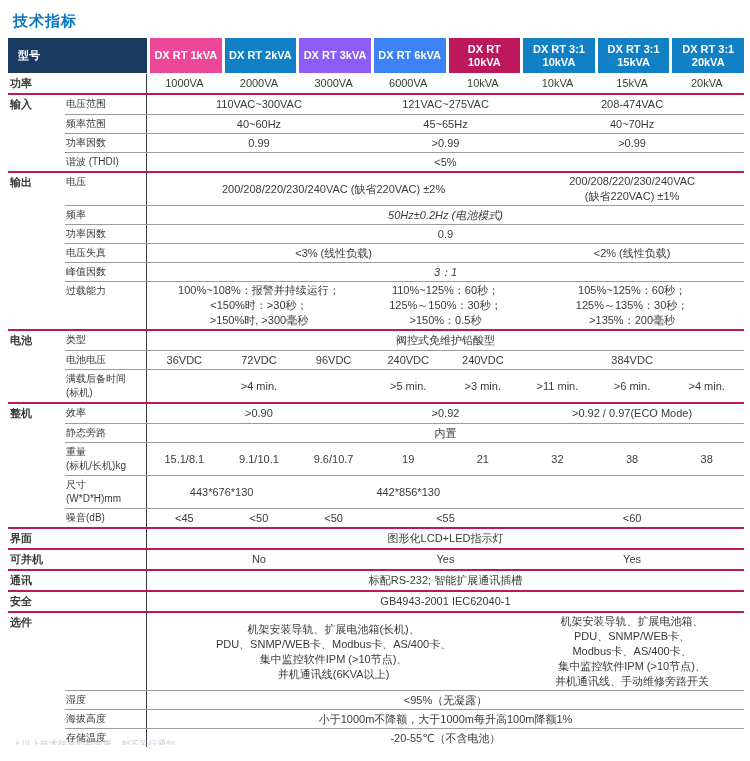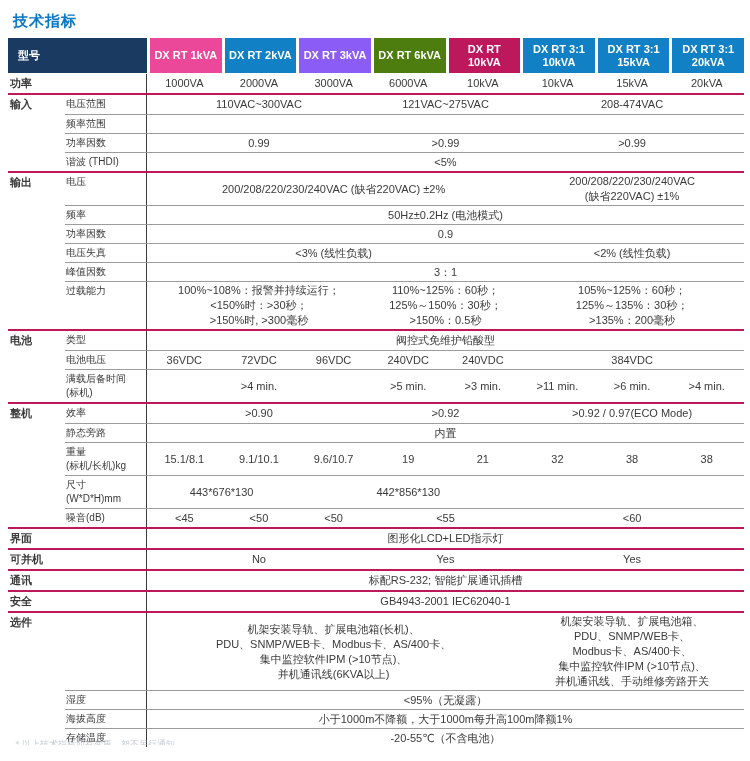--- a/index.html
+++ b/index.html
@@ -31,21 +31,21 @@
 <body>
 
 <div class="page-title" style="color: rgb(10, 118, 198);">技术指标</div>
 
 <div class="spec-table">
   <div class="hdr">
     <div class="hcell hmodel-label" style="background: rgb(26, 58, 98);">型号</div>
   <div class="hcell" style="background: #ec4899;">DX RT 1kVA</div>
       <div class="hcell" style="background: rgb(17, 128, 196);">DX RT 2kVA</div>
       <div class="hcell" style="background: #8b5cf6;">DX RT 3kVA</div>
-      <div class="hcell" style="background: #4d7c0f;">DX RT 6kVA</div>
+      <div class="hcell" style="background: #3b82f6;">DX RT 6kVA</div>
       <div class="hcell" style="background: #be185d;">DX RT
 10kVA</div>
       <div class="hcell" style="background: rgb(17, 128, 196);">DX RT 3:1
 10kVA</div>
       <div class="hcell" style="background: rgb(17, 128, 196);">DX RT 3:1
 15kVA</div>
       <div class="hcell" style="background: rgb(17, 128, 196);">DX RT 3:1
 20kVA</div>
     </div>
   <div>
@@ -73,20 +73,25 @@
             <div class="cell" style="grid-column: span 3;">110VAC~300VAC</div>
             <div class="cell" style="grid-column: span 2;">121VAC~275VAC</div>
             <div class="cell" style="grid-column: span 3;">208-474VAC</div>
           </div>
         </div>
       </div>
       <div class="row">
         <div class="sec"></div>
         <div class="rest sub-sep">
           <div class="sub">频率范围</div>
+          <div class="vals">
+            <div class="cell" style="grid-column: span 3;">40~60Hz</div>
+            <div class="cell" style="grid-column: span 2;">45~65Hz</div>
+            <div class="cell" style="grid-column: span 3;">40~70Hz</div>
+          </div>
         </div>
       </div>
       <div class="row">
         <div class="sec"></div>
         <div class="rest sub-sep">
           <div class="sub">功率因数</div>
           <div class="vals">
             <div class="cell" style="grid-column: span 3;">0.99</div>
             <div class="cell" style="grid-column: span 2;">&gt;0.99</div>
             <div class="cell" style="grid-column: span 3;">&gt;0.99</div>
@@ -111,21 +116,21 @@
             <div class="cell" style="grid-column: span 3;">200/208/220/230/240VAC
 (缺省220VAC) ±1%</div>
           </div>
         </div>
       </div>
       <div class="row">
         <div class="sec"></div>
         <div class="rest sub-sep">
           <div class="sub">频率</div>
           <div class="vals">
-            <div class="cell" style="grid-column: span 8;">50Hz±0.2Hz (电池模式)</div>
+            <div class="cell" style="grid-column: span 8; font-style: italic;">50Hz±0.2Hz (电池模式)</div>
           </div>
         </div>
       </div>
       <div class="row">
         <div class="sec"></div>
         <div class="rest sub-sep">
           <div class="sub">功率因数</div>
           <div class="vals">
             <div class="cell" style="grid-column: span 8;">0.9</div>
           </div>
@@ -139,21 +144,21 @@
             <div class="cell" style="grid-column: span 5;">&lt;3% (线性负载)</div>
             <div class="cell" style="grid-column: span 3;">&lt;2% (线性负载)</div>
           </div>
         </div>
       </div>
       <div class="row">
         <div class="sec"></div>
         <div class="rest sub-sep">
           <div class="sub">峰值因数</div>
           <div class="vals">
-            <div class="cell" style="grid-column: span 8;">3：1</div>
+            <div class="cell" style="grid-column: span 8; font-style: italic;">3：1</div>
           </div>
         </div>
       </div>
       <div class="row">
         <div class="sec"></div>
         <div class="rest sub-sep">
           <div class="sub">过载能力</div>
           <div class="vals">
             <div class="cell" style="grid-column: span 3;">100%~108%：报警并持续运行；
 &lt;150%时：&gt;30秒；

